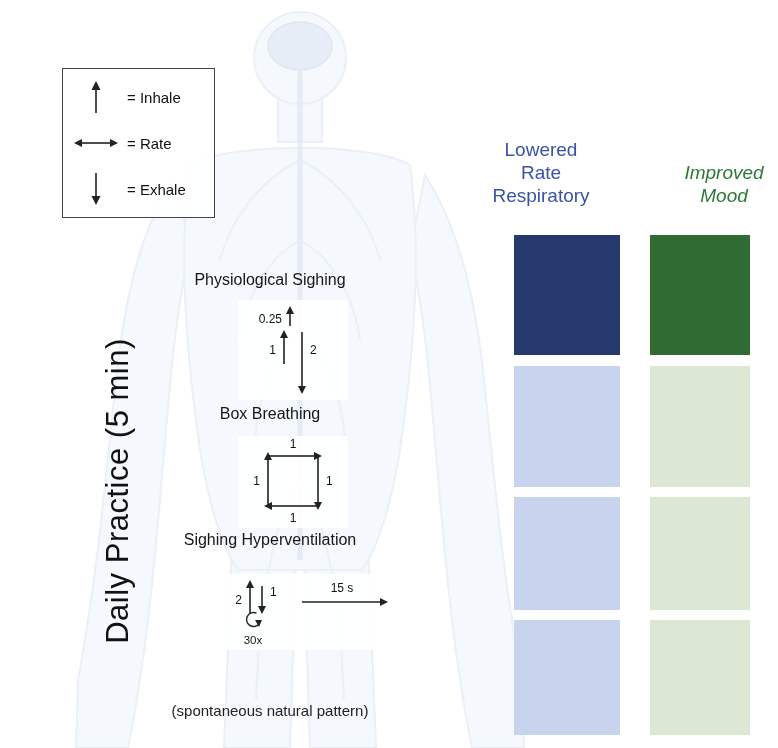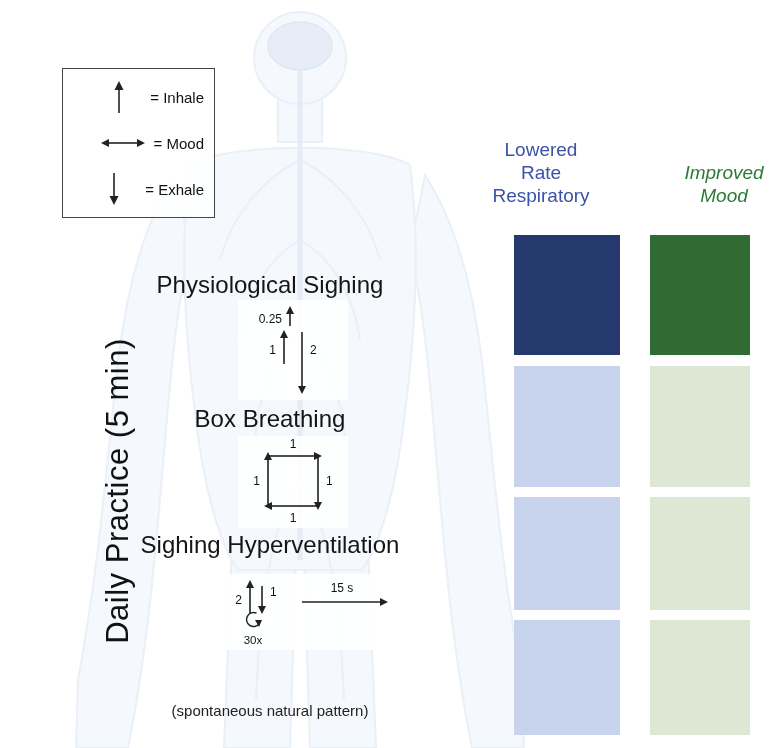--- a/index.html
+++ b/index.html
@@ -13,35 +13,35 @@
 
   .body-bg { position: absolute; left: 0; top: 0; pointer-events: none; }
 
   
   .legend {
     position: absolute; left: 62px; top: 68px; width: 153px; height: 150px;
     border: 1.5px solid #444; background: rgba(255,255,255,0.88);
     display: flex; flex-direction: column; justify-content: space-between;
     padding: 6px 10px; box-sizing: border-box;
   }
-  .legend-row { display: flex; align-items: center; gap: 8px; height: 44px; justify-content: flex-end; }
+  .legend-row { display: flex; align-items: center; gap: 8px; height: 44px; }
   .legend-icon { width: 46px; display: flex; align-items: center; justify-content: center; }
   .legend-label { font-size: 15px; color: #111; }
 
   
   .axis-label {
     position: absolute; left: -82px; top: 473px; width: 400px;
     text-align: center; transform: rotate(-90deg); transform-origin: center;
     font-size: 31px; letter-spacing: 0.5px; color: #111; white-space: nowrap;
   }
 
   
   .practice-title {
     position: absolute; left: 130px; width: 280px; text-align: center;
-    font-size: 24px; color: #151515; white-space: nowrap;
+    font-size: 16px; color: #151515; white-space: nowrap;
   }
   #t-sigh { top: 271px; }
   #t-box  { top: 405px; }
   #t-cyc  { top: 531px; }
   #t-mind { top: 664px; left: 120px; width: 300px; }
   .practice-subtitle {
     position: absolute; left: 120px; top: 691px; width: 300px; text-align: center;
     font-size: 15px; color: #222; white-space: nowrap; margin-top: 11px;
   }
 
@@ -110,21 +110,21 @@
       <span class="legend-label">= Inhale</span>
     </div>
     <div class="legend-row">
       <span class="legend-icon">
         <svg width="46" height="14" viewBox="0 0 46 14">
           <line x1="7" y1="7" x2="39" y2="7" stroke="#222" stroke-width="1.6"></line>
           <polygon points="1,7 9,3 9,11" fill="#222"></polygon>
           <polygon points="45,7 37,3 37,11" fill="#222"></polygon>
         </svg>
       </span>
-      <span class="legend-label">= Mood</span>
+      <span class="legend-label">= Rate</span>
     </div>
     <div class="legend-row">
       <span class="legend-icon">
         <svg width="22" height="36" viewBox="0 0 22 36">
           <line x1="11" y1="2" x2="11" y2="28" stroke="#222" stroke-width="1.6"></line>
           <polygon points="11,34 6.5,25 15.5,25" fill="#222"></polygon>
         </svg>
       </span>
       <span class="legend-label">= Exhale</span>
     </div>

